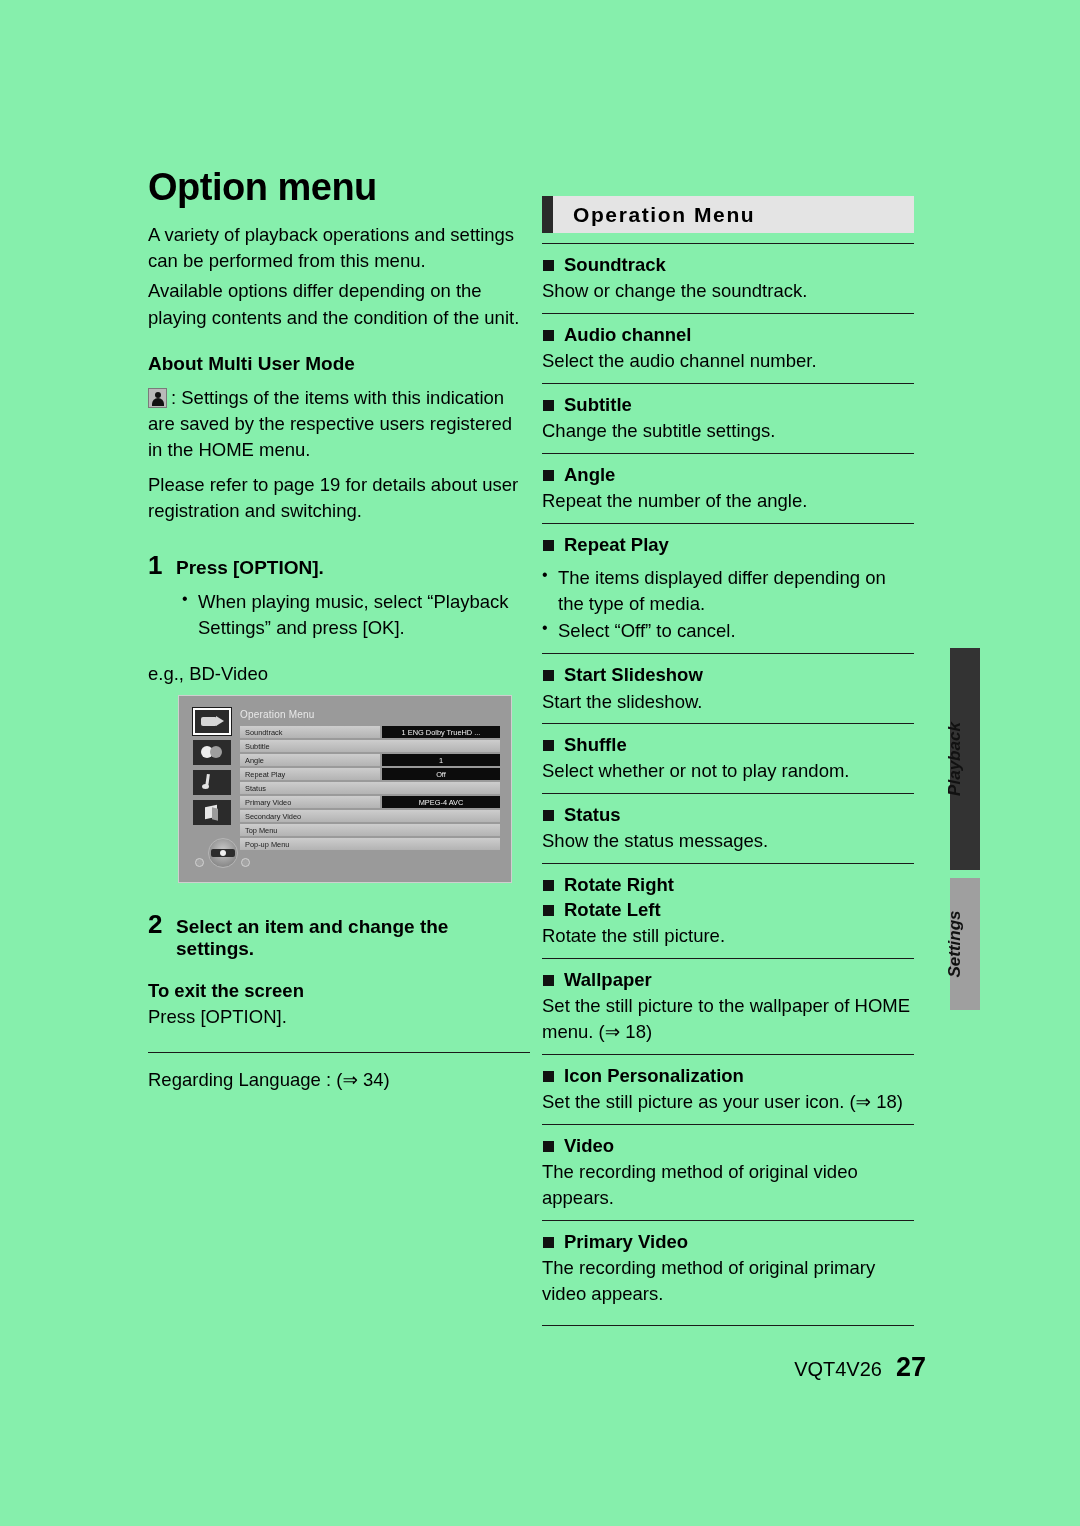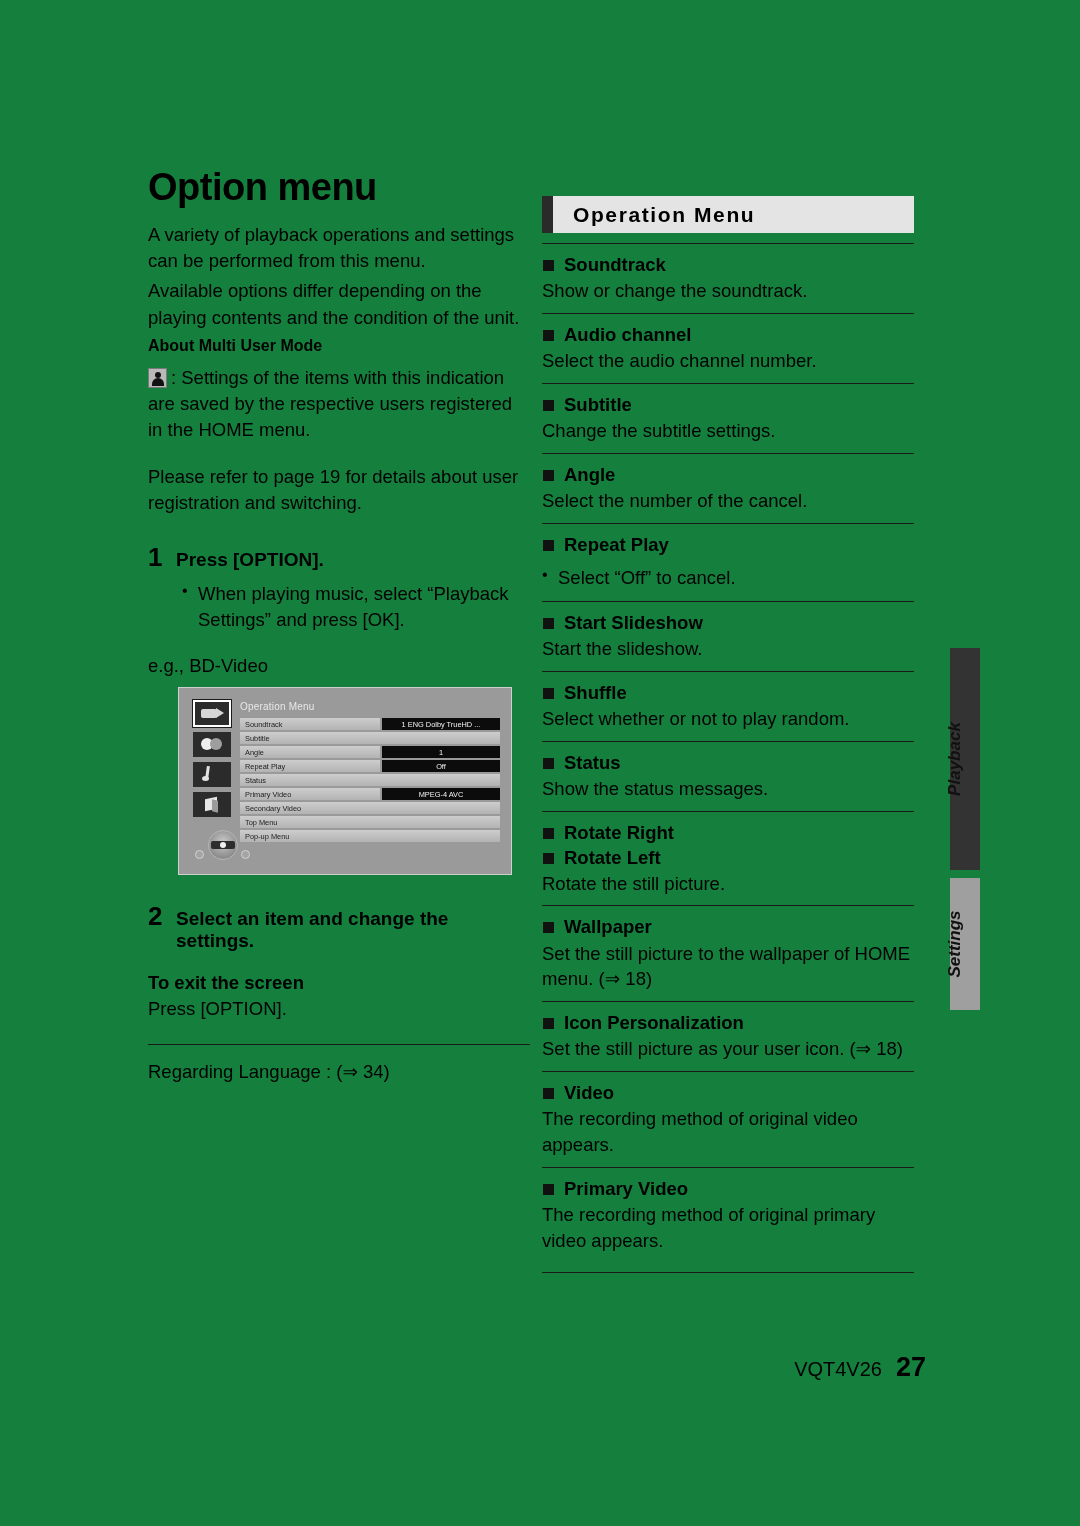--- a/index.html
+++ b/index.html
@@ -12,21 +12,21 @@
     position: relative;
     font-family: "Liberation Sans", sans-serif;
     color: #000;
     overflow: hidden;
   }
 
   
   .page {
     position: absolute;
     inset: 0;
-    background: #15803d;
+    background: #86efac;
   }
 
   
   .col-left {
     position: absolute;
     left: 148px; top: 168px;
     width: 382px;
   }
   .page-title {
     font-size: 38px;
@@ -34,28 +34,28 @@
     letter-spacing: -0.5px;
     margin: 0 0 14px 0;
     line-height: 1.05;
   }
   .body-p {
     font-size: 18.5px;
     line-height: 1.42;
     margin: 0 0 4px 0;
   }
   .sub-head {
-    font-size: 16px;
-    font-weight: bold;
-    margin: 6px 0 10px 0;
+    font-size: 19px;
+    font-weight: bold;
+    margin: 22px 0 10px 0;
   }
   .multiuser-row {
     font-size: 18.5px;
     line-height: 1.42;
-    margin: 0 0 20px 0;
+    margin: 0 0 8px 0;
   }
   .user-icon {
     display: inline-block;
     width: 19px; height: 20px;
     background: #b9b9b9;
     border: 1px solid #7a7a7a;
     position: relative;
     vertical-align: -4px;
     margin-right: 4px;
   }
@@ -515,26 +515,27 @@
       <div class="entry-desc">Select the audio channel number.</div>
     </div>
 
     <div class="entry">
       <div class="entry-title">Subtitle</div>
       <div class="entry-desc">Change the subtitle settings.</div>
     </div>
 
     <div class="entry">
       <div class="entry-title">Angle</div>
-      <div class="entry-desc">Select the number of the cancel.</div>
+      <div class="entry-desc">Repeat the number of the angle.</div>
     </div>
 
     <div class="entry">
       <div class="entry-title">Repeat Play</div>
       <ul class="bullets">
+        <li>The items displayed differ depending on the type of media.</li>
         <li>Select “Off” to cancel.</li>
       </ul>
     </div>
 
     <div class="entry">
       <div class="entry-title">Start Slideshow</div>
       <div class="entry-desc">Start the slideshow.</div>
     </div>
 
     <div class="entry">

